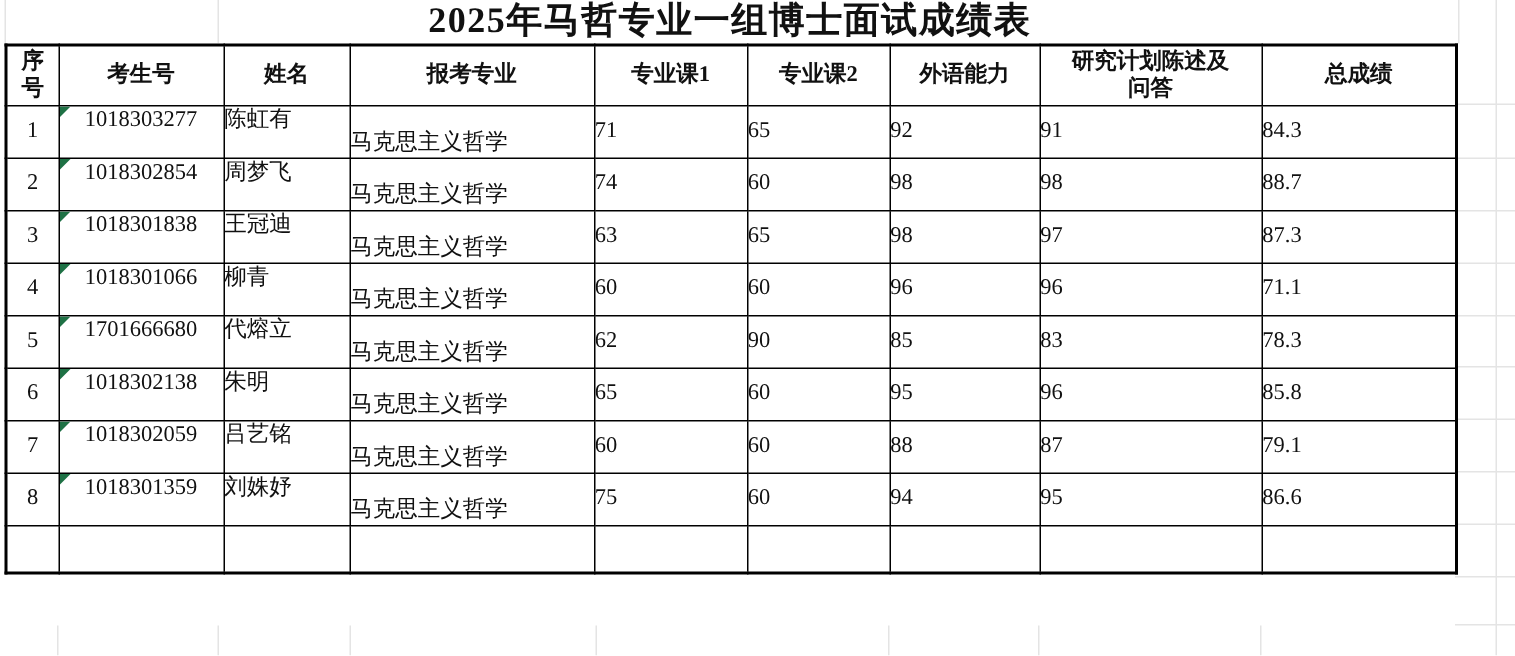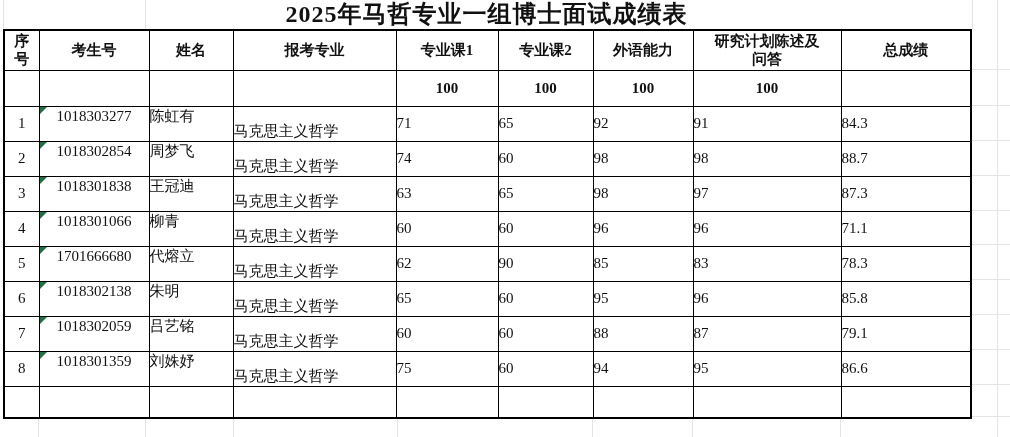--- a/index.html
+++ b/index.html
@@ -89,31 +89,20 @@
         <th><span class="wrap-head" style="width:20px">序号</span></th>
         <th>考生号</th>
         <th>姓名</th>
         <th>报考专业</th>
         <th>专业课1</th>
         <th>专业课2</th>
         <th>外语能力</th>
         <th><span class="wrap-head">研究计划陈述及问答</span></th>
         <th>总成绩</th>
       </tr>
-      <tr class="r-max">
-        <td></td>
-        <td></td>
-        <td></td>
-        <td></td>
-        <td>100</td>
-        <td>100</td>
-        <td>100</td>
-        <td>100</td>
-        <td></td>
-      </tr>
     </thead>
     <tbody id="score-body">
         <tr class="r-data">
           <td class="c-xh">1</td>
           <td class="c-ksh"><span class="tri"></span><span>1018303277</span></td>
           <td class="c-xm">陈虹有</td>
           <td class="c-bkzy">马克思主义哲学</td>
           <td class="c-score">71</td>
           <td class="c-score">65</td>
           <td class="c-score">92</td>

